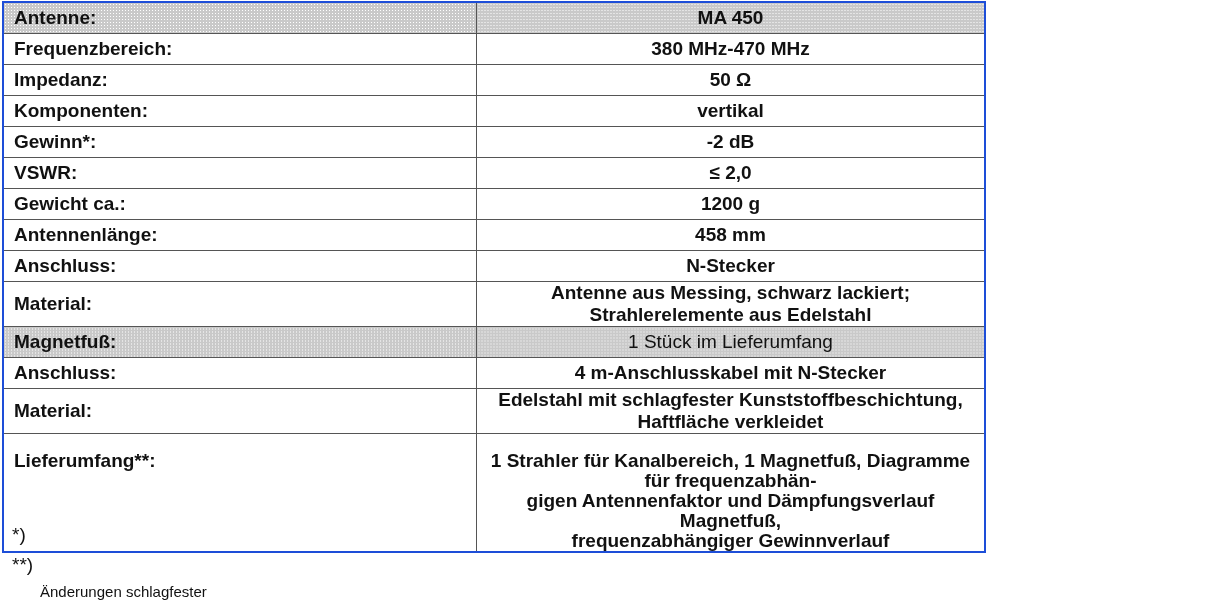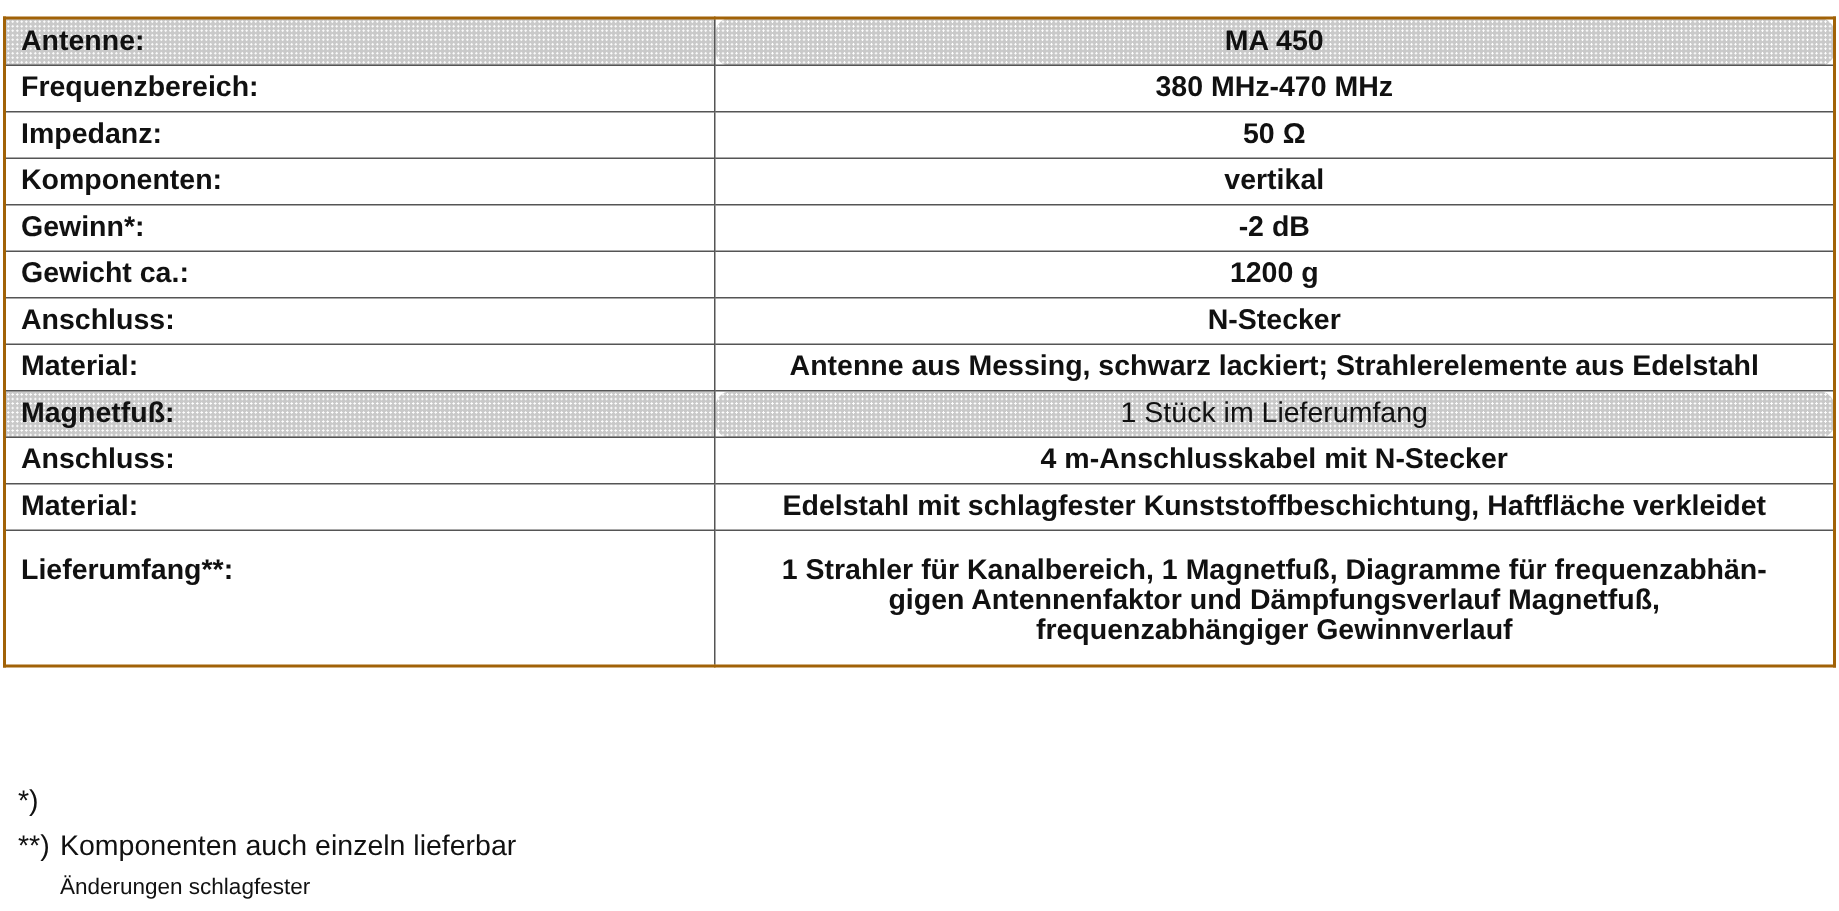--- a/index.html
+++ b/index.html
@@ -1,30 +1,30 @@
 <!DOCTYPE html>
 <html><head>
 <meta charset="utf-8">
 <style>
   html, body { margin:0; padding:0; background:#ffffff; }
   body { width:1226px; height:607px; position:relative; overflow:hidden;
          font-family:"Liberation Sans", sans-serif; color:#111; }
-  .spec-table { position:absolute; left:2px; top:11px; width:1222px;
-                border-collapse:collapse; border:2px solid #a16207; table-layout:fixed; }
+  .spec-table { position:absolute; left:2px; top:1px; width:984px;
+                border-collapse:collapse; border:2px solid #1d4ed8; table-layout:fixed; }
   .spec-table td { border:1px solid #555; padding:0 10px; font-size:19px; height:30px;
                    line-height:22px; vertical-align:middle;font-weight:bold; }
   .spec-table td.label { width:452px; text-align:left; }
   .spec-table td.value { text-align:center; }
   .spec-table tr.section td {
     background-color:#c9c9c9;
     background-image: radial-gradient(#ffffff 0.6px, transparent 0.7px);
     background-size:3px 3px;
     font-weight:bold;
   }
-  .spec-table tr.section td.value { font-weight:bold;border-radius:10px; }
+  .spec-table tr.section td.value { font-weight:bold; }
   .spec-table tr.section.alt td.value { font-weight:normal; }
   .spec-table tr.multi td { vertical-align:top; height:72px; padding-top:17px; line-height:20px; }
   .notes { position:absolute; left:12px; top:520px; font-size:19px; }
   .note-line { display:flex; height:30px; align-items:center; }
   .note-mark { width:28px; }
   .note-small { font-size:15px; padding-left:28px; height:22px; display:flex; align-items:center; }
 </style>
 </head>
 <body>
 
@@ -44,22 +44,30 @@
     </tr>
     <tr>
       <td class="label">Komponenten:</td>
       <td class="value">vertikal</td>
     </tr>
     <tr>
       <td class="label">Gewinn*:</td>
       <td class="value">-2 dB</td>
     </tr>
     <tr>
+      <td class="label">VSWR:</td>
+      <td class="value">≤ 2,0</td>
+    </tr>
+    <tr>
       <td class="label">Gewicht ca.:</td>
       <td class="value">1200 g</td>
+    </tr>
+    <tr>
+      <td class="label">Antennenlänge:</td>
+      <td class="value">458 mm</td>
     </tr>
     <tr>
       <td class="label">Anschluss:</td>
       <td class="value">N-Stecker</td>
     </tr>
     <tr>
       <td class="label">Material:</td>
       <td class="value">Antenne aus Messing, schwarz lackiert; Strahlerelemente aus Edelstahl</td>
     </tr>
     <tr class="section alt">
@@ -84,16 +92,15 @@
     </tr>
   </tbody>
 </table>
 
 <div class="notes">
   <div class="note-line">
     <span class="note-mark">*)</span>
   </div>
   <div class="note-line">
     <span class="note-mark">**)</span>
-    <span>Komponenten auch einzeln lieferbar</span>
   </div>
   <div class="note-small">Änderungen schlagfester</div>
 </div>
 
 </body></html>

